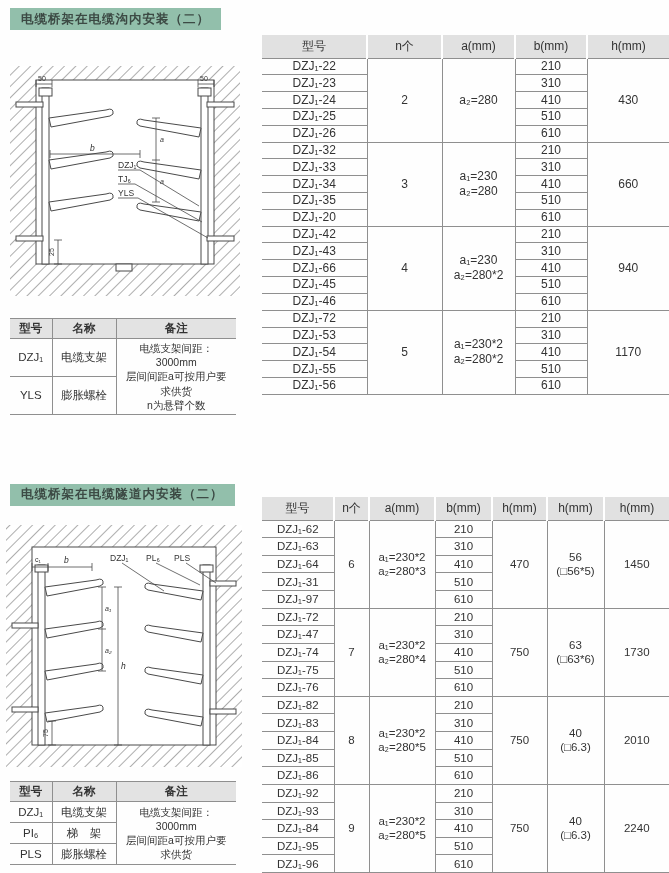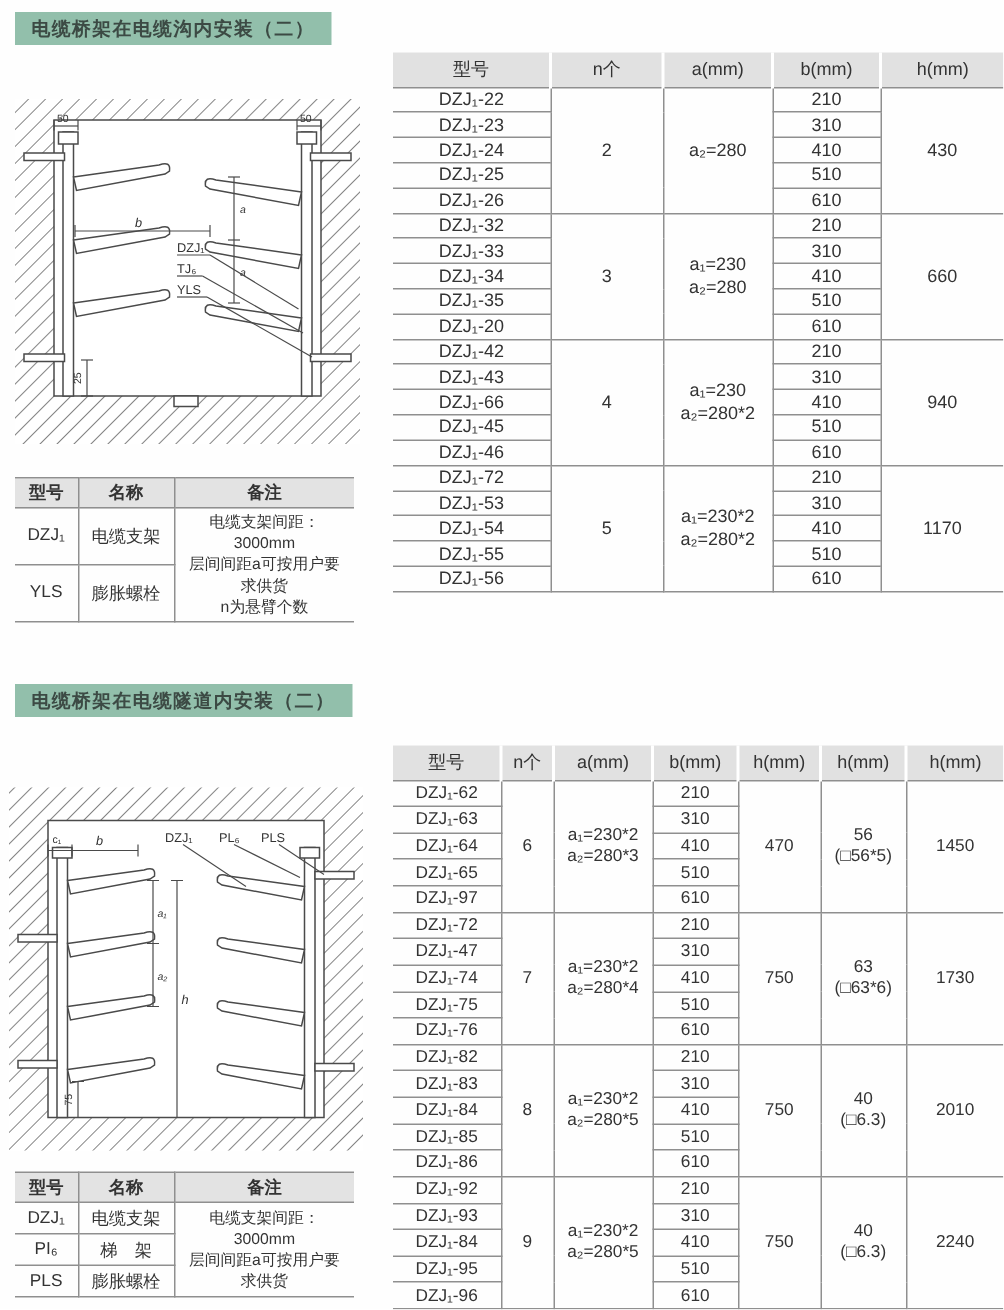--- a/index.html
+++ b/index.html
@@ -3,21 +3,21 @@
 <meta charset="utf-8">
 <style>
   * { margin:0; padding:0; box-sizing:border-box; }
   html,body { background:#fff; }
   body { width:669px; height:873px; font-family:"Liberation Sans","DejaVu Sans",sans-serif; color:#333; }
   .page { position:relative; width:669px; height:873px; overflow:hidden; background:#fefefe; }
 
   .title-bar { position:absolute; left:10px; height:22px; line-height:22px; background:#92bfab;
                color:#3c4a44; font-size:12.5px; font-weight:bold; padding:0 11px; letter-spacing:1px; }
   #title1 { top:8px; }
-  #title2 { top:456px; }
+  #title2 { top:484px;font-family:Liberation Mono, monospace; }
 
   .diagram { position:absolute; }
   #diagram1 { left:6px; top:56px; }
   #diagram2 { left:4px; top:519px; }
 
   
   .ltable { position:absolute; border-collapse:collapse; table-layout:fixed; }
   #legend1 { left:10px; top:318px; width:226px; }
   #legend2 { left:10px; top:781px; width:226px; }
   .ltable th { background:#e3e3e3; border:1px solid #8f8f8f; font-weight:bold; height:20px; font-size:11.5px; }
@@ -409,21 +409,21 @@
         </tr>
       <tr>
           <td>DZJ₁-63</td>
           <td>310</td>
         </tr>
       <tr>
           <td>DZJ₁-64</td>
           <td>410</td>
         </tr>
       <tr>
-          <td>DZJ₁-65</td>
+          <td>DZJ₁-31</td>
           <td>510</td>
         </tr>
       <tr>
           <td>DZJ₁-97</td>
           <td>610</td>
         </tr>
 
       <tr>
           <td>DZJ₁-72</td>
           <td rowspan="5">7</td>

